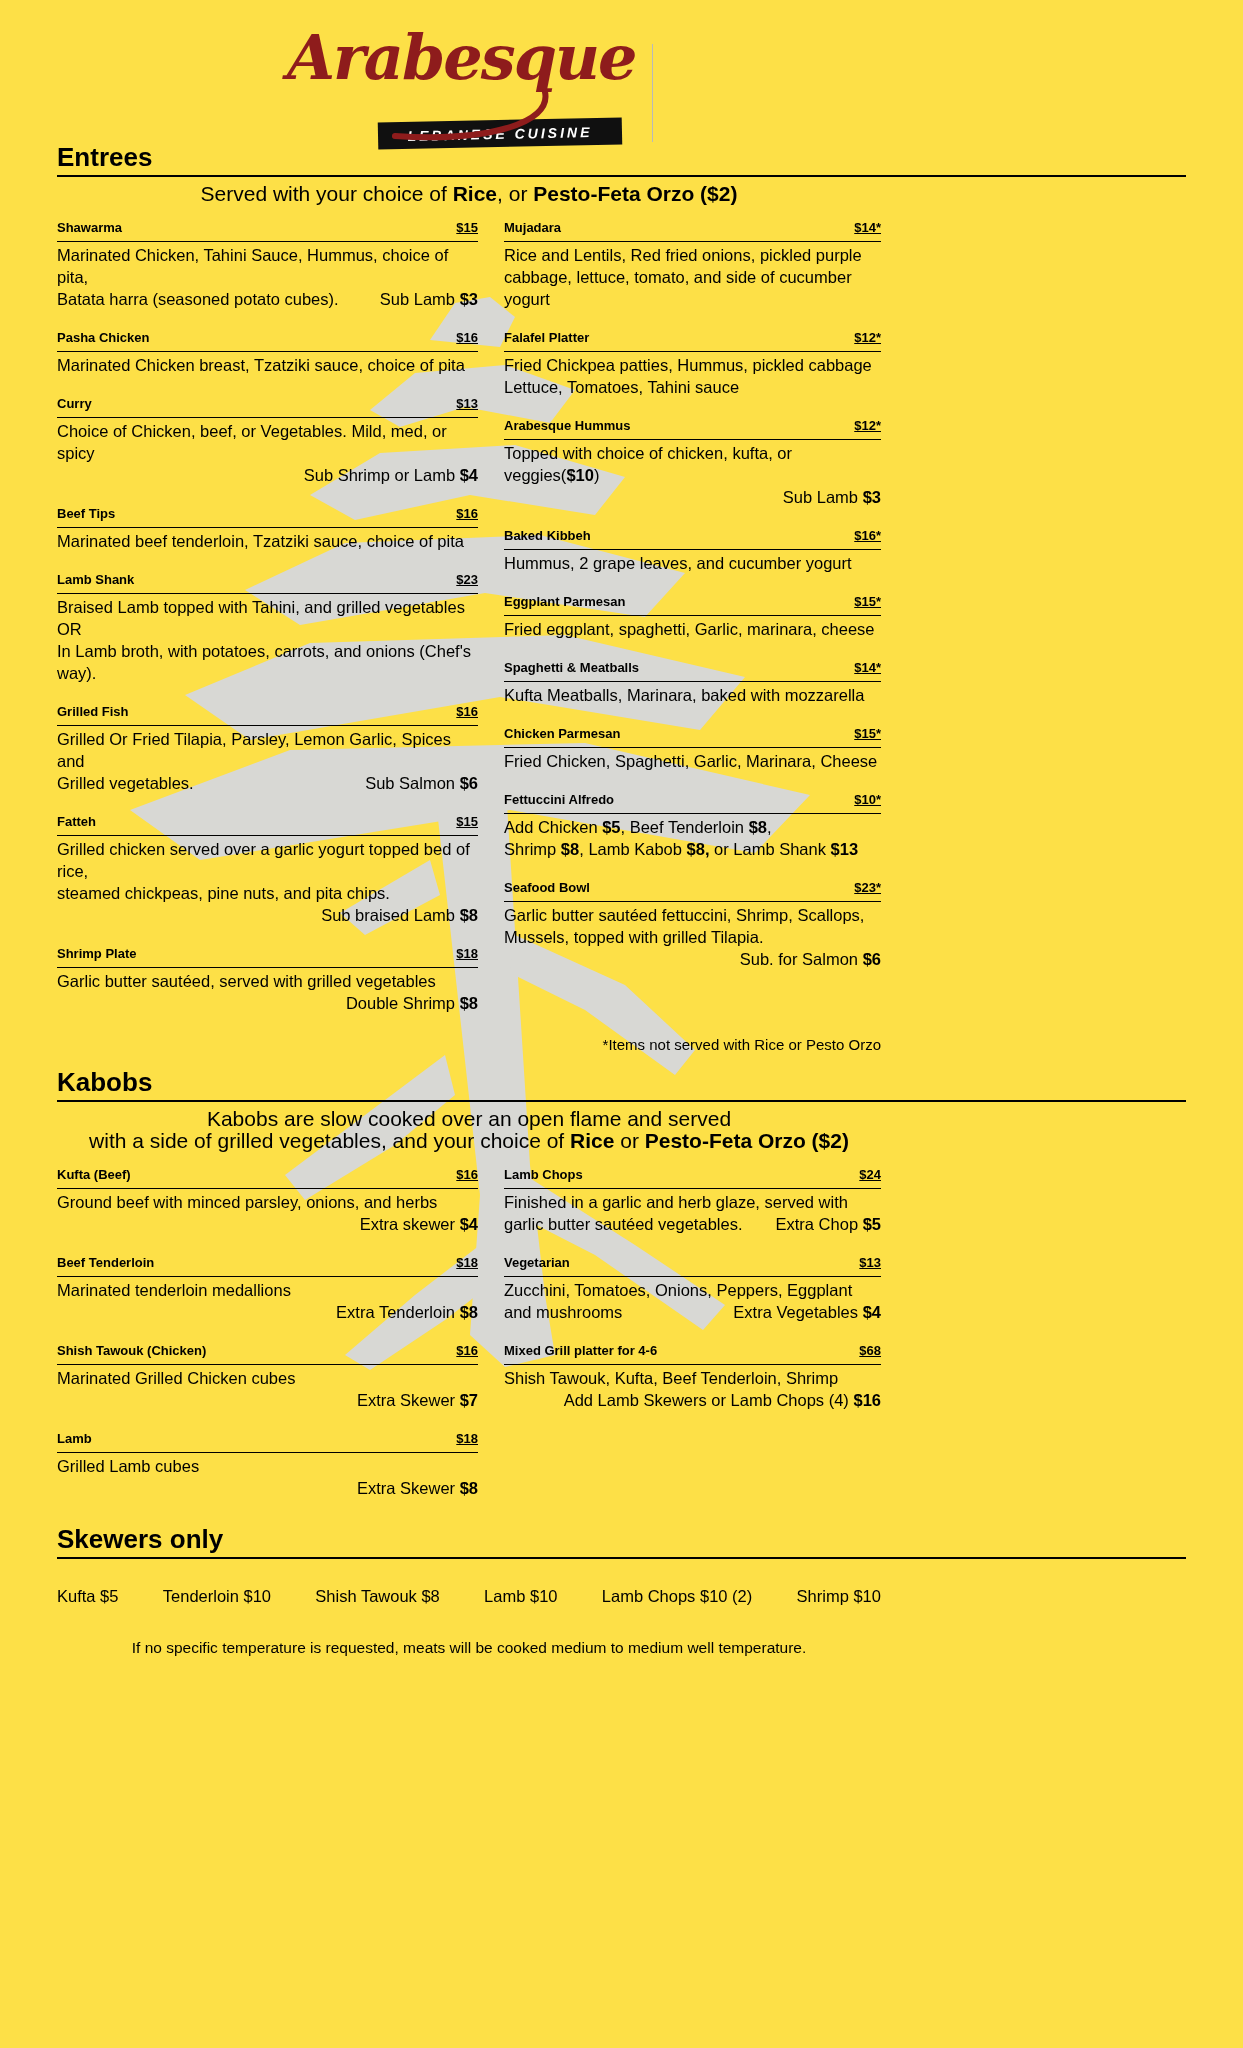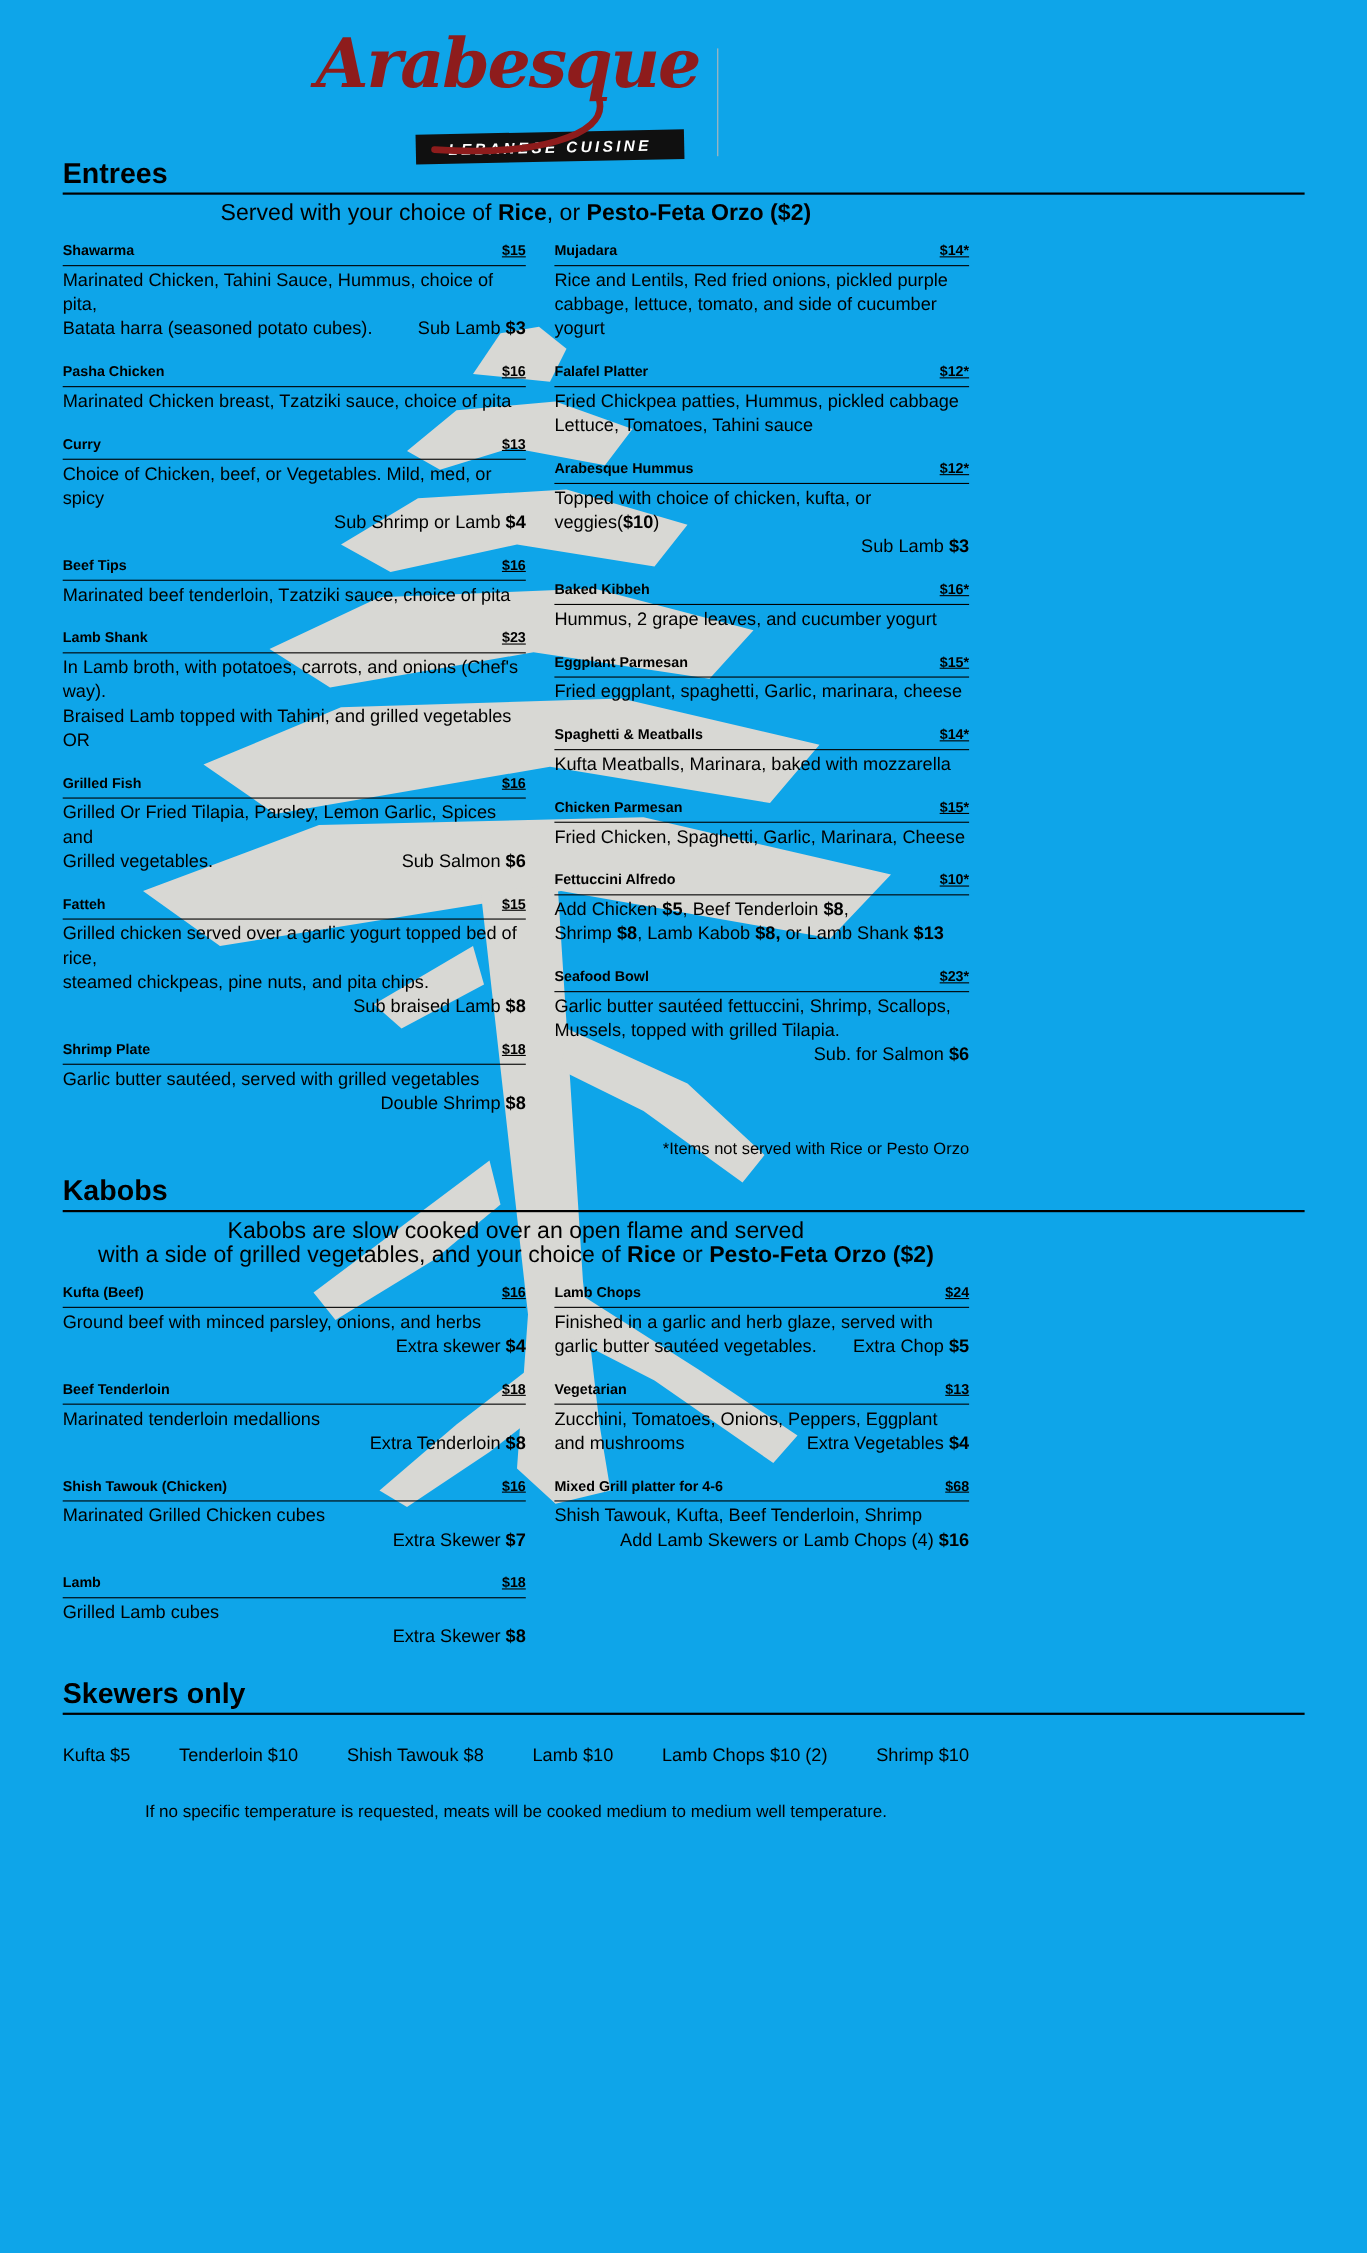--- a/index.html
+++ b/index.html
@@ -1,20 +1,20 @@
 <!DOCTYPE html>
 <html style="--logo-red: #8e1c1c; --banner-black: #101010; --watermark: #d8d8d4;"><head>
 <meta charset="utf-8">
 <style>
   html,body{margin:0;padding:0;background:#ffffff;}
   .page{
     position:relative;
     width:1243px;
     height:2048px;
-    background:#0ea5e9;
+    background:#fde047;
     font-family:"Liberation Sans", sans-serif;
     color:#000;
     overflow:hidden;
   }
   
   .watermark{
     position:absolute;
     left:85px; top:295px;
     width:800px; height:1075px;
     color:var(--watermark,#d8d8d4);
@@ -161,24 +161,24 @@
                 <div class="item-line">
                   <span class="l">Marinated beef tenderloin, Tzatziki sauce, choice of pita</span>
                 </div>
               </div>
               <div class="item">
                 <div class="item-head">
                   <span class="item-name">Lamb Shank</span>
                   <span class="item-price">$23</span>
                 </div>
                 <div class="item-line">
+                  <span class="l">Braised Lamb topped with Tahini, and grilled vegetables  OR</span>
+                </div>
+                <div class="item-line">
                   <span class="l">In Lamb broth, with potatoes, carrots, and onions (Chef's way).</span>
-                </div>
-                <div class="item-line">
-                  <span class="l">Braised Lamb topped with Tahini, and grilled vegetables  OR</span>
                 </div>
               </div>
               <div class="item">
                 <div class="item-head">
                   <span class="item-name">Grilled Fish</span>
                   <span class="item-price">$16</span>
                 </div>
                 <div class="item-line">
                   <span class="l">Grilled Or Fried Tilapia, Parsley, Lemon Garlic, Spices and</span>
                 </div>

